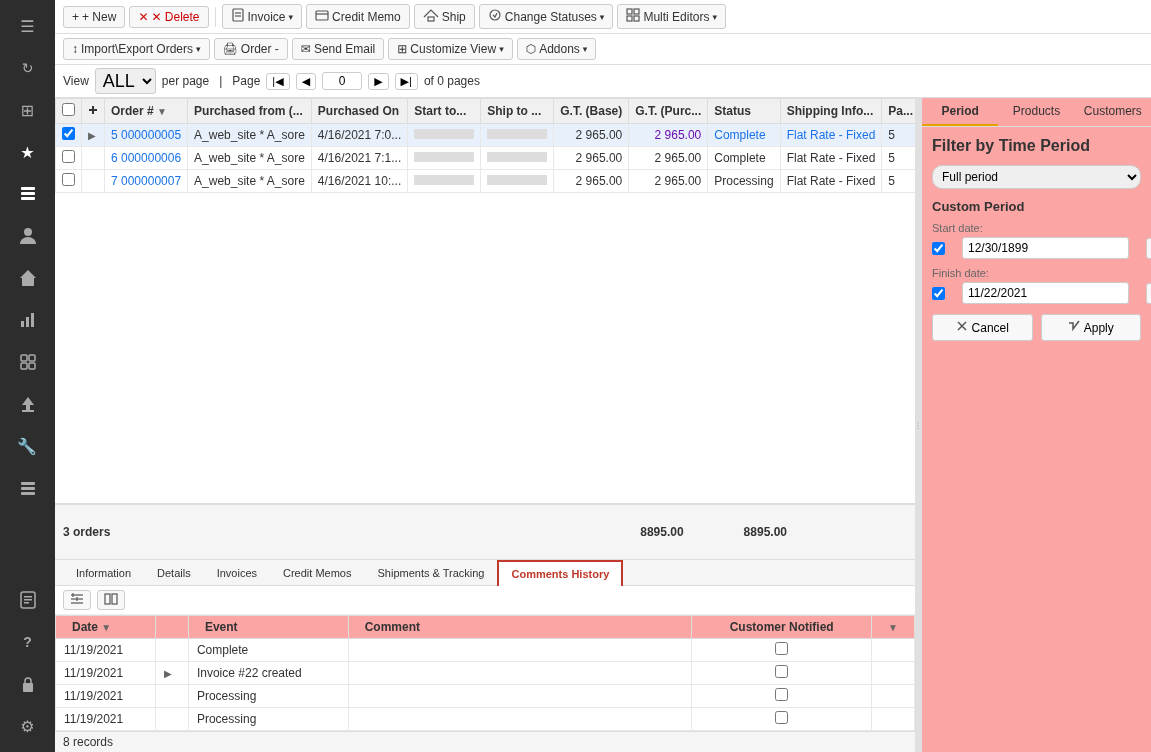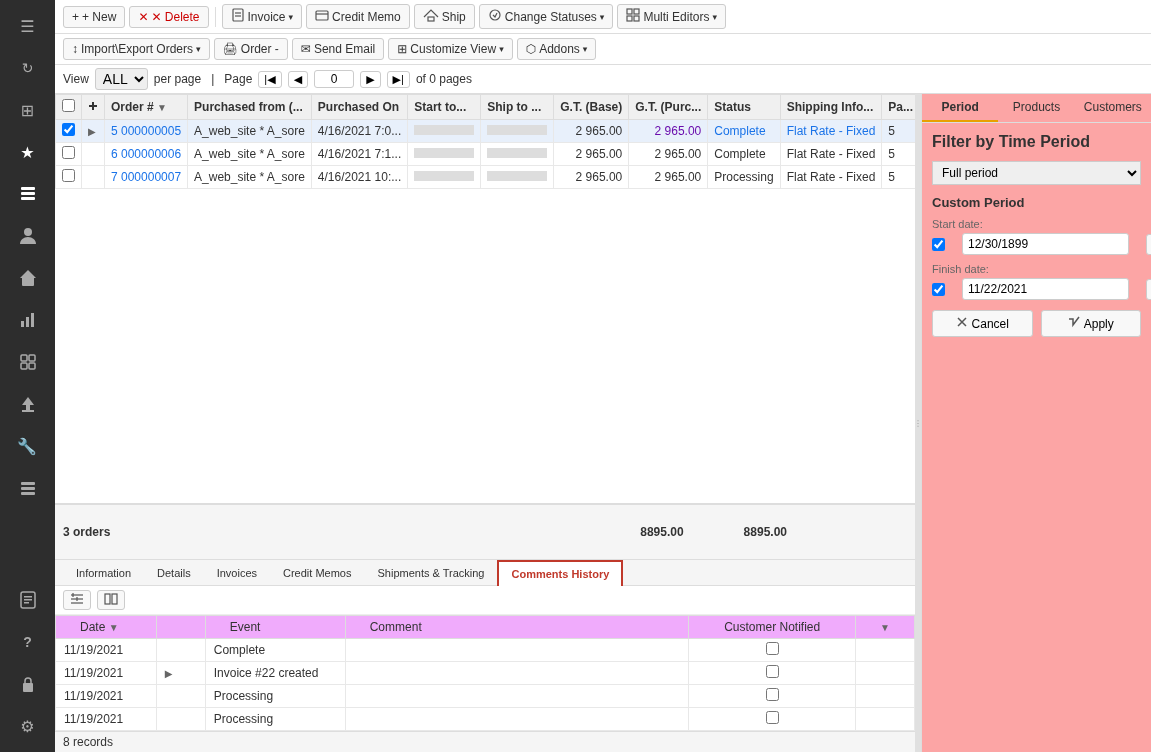--- a/index.html
+++ b/index.html
@@ -79,21 +79,21 @@
       display: flex;
       align-items: center;
       gap: 6px;
       font-size: 12px;
       color: #333;
     }
     .pagination-row select {
       border: 1px solid #ccc;
       border-radius: 3px;
       padding: 1px 3px;
-      font-size: 14px;
+      font-size: 18px;
     }
     .pagination-row input {
       width: 40px;
       border: 1px solid #ccc;
       border-radius: 3px;
       padding: 1px 3px;
       font-size: 12px;
       text-align: center;
     }
     .page-nav-btn {
@@ -186,23 +186,23 @@
     .col-tool-btn {
       border: 1px solid #ccc; background: #f8f8f8;
       padding: 2px 6px; cursor: pointer; border-radius: 3px;
       font-size: 11px;
     }
 
     
     .bottom-table-container { overflow: auto; max-height: 180px; }
     .bottom-table { width: 100%; border-collapse: collapse; font-size: 12px; }
     .bottom-table th {
-      background: #f0abfc; border: 1px solid #ddd;
-      padding: 4px 24px; text-align: left;
-      font-weight: normal; color: #333;
+      background: #fca5a5; border: 1px solid #ddd;
+      padding: 4px 16px; text-align: left;
+      font-weight: bold; color: #333;
     }
     .bottom-table td {
       border: 1px solid #e8e8e8;
       padding: 3px 8px;
       color: #333;
     }
     .checkbox-cell { text-align: center; }
     input[type="checkbox"] { cursor: pointer; }
 
     .bottom-footer {
@@ -231,21 +231,21 @@
       color: #333;
       border-bottom: 2px solid transparent;
     }
     .rp-tab.active { border-bottom: 2px solid #e8a000; color: #333; font-weight: bold; }
 
     .rp-body { padding: 10px; flex: 1; overflow: auto; }
     .rp-title { font-size: 16px; font-weight: bold; color: #333; margin-bottom: 10px; }
     .rp-subtitle { font-size: 13px; font-weight: bold; color: #333; margin-bottom: 8px; }
     .rp-label { font-size: 11px; color: #666; margin-bottom: 3px; }
     .rp-select-row { display: flex; align-items: center; gap: 4px; margin-bottom: 10px; }
-    .rp-select { width: 100%; border: 1px solid #ccc; border-radius: 0; padding: 3px 5px; font-size: 12px; }
+    .rp-select { width: 100%; border: 1px solid #ccc; border-radius: 10px; padding: 3px 5px; font-size: 12px; }
     .rp-date-row { margin-bottom: 8px; }
     .rp-date-input-row { display: flex; align-items: center; gap: 17px; }
     .rp-date-input-row input[type="checkbox"] { margin: 0; }
     .rp-date-input { flex: 1; border: 1px solid #ccc; border-radius: 3px; padding: 3px 5px; font-size: 12px; }
     .rp-date-btn { border: 1px solid #ccc; background: #f8f8f8; padding: 2px 5px; cursor: pointer; border-radius: 3px; }
     .rp-actions { display: flex; gap: 8px; margin-top: 10px; }
     .rp-btn {
       flex: 1; display: flex; align-items: center; justify-content: center; gap: 4px;
       padding: 5px 8px; border: 1px solid #ccc; background: #f8f8f8;
       cursor: pointer; border-radius: 3px; font-size: 12px;

